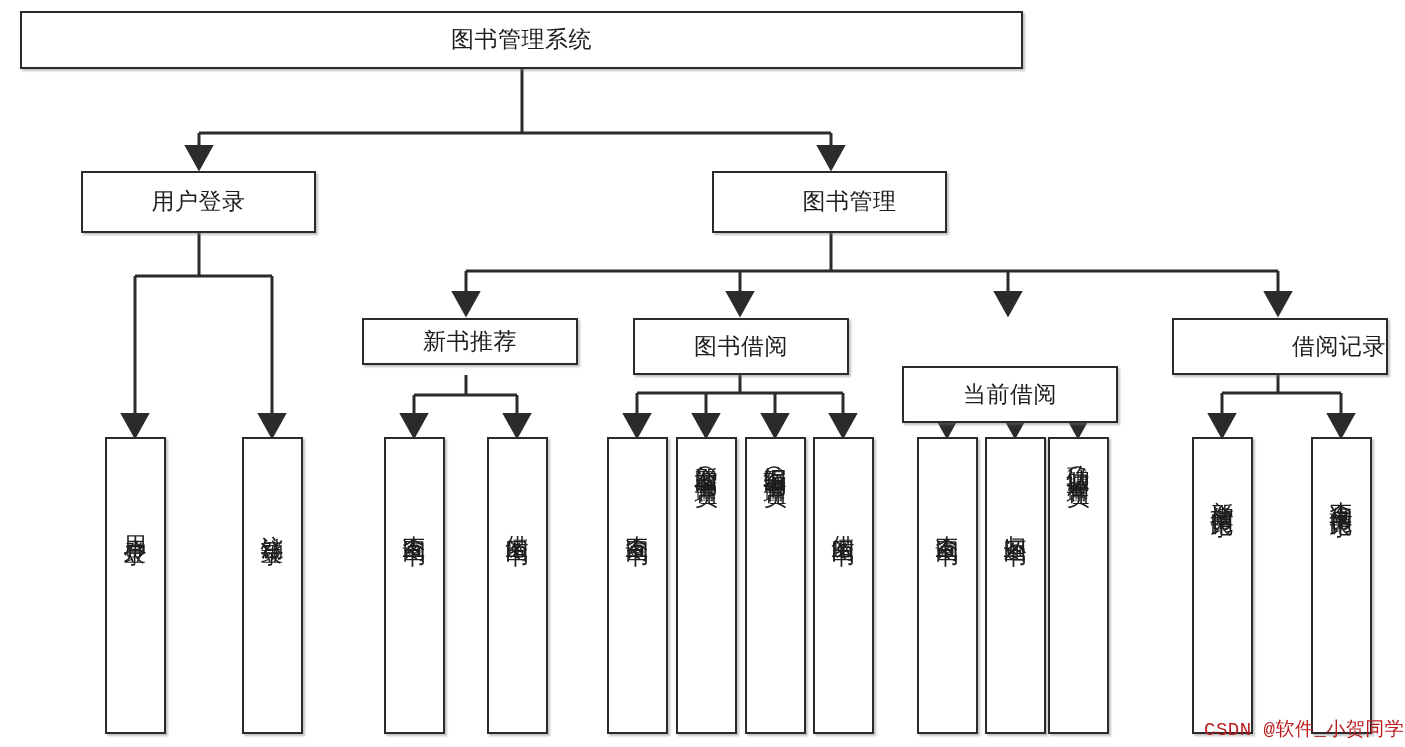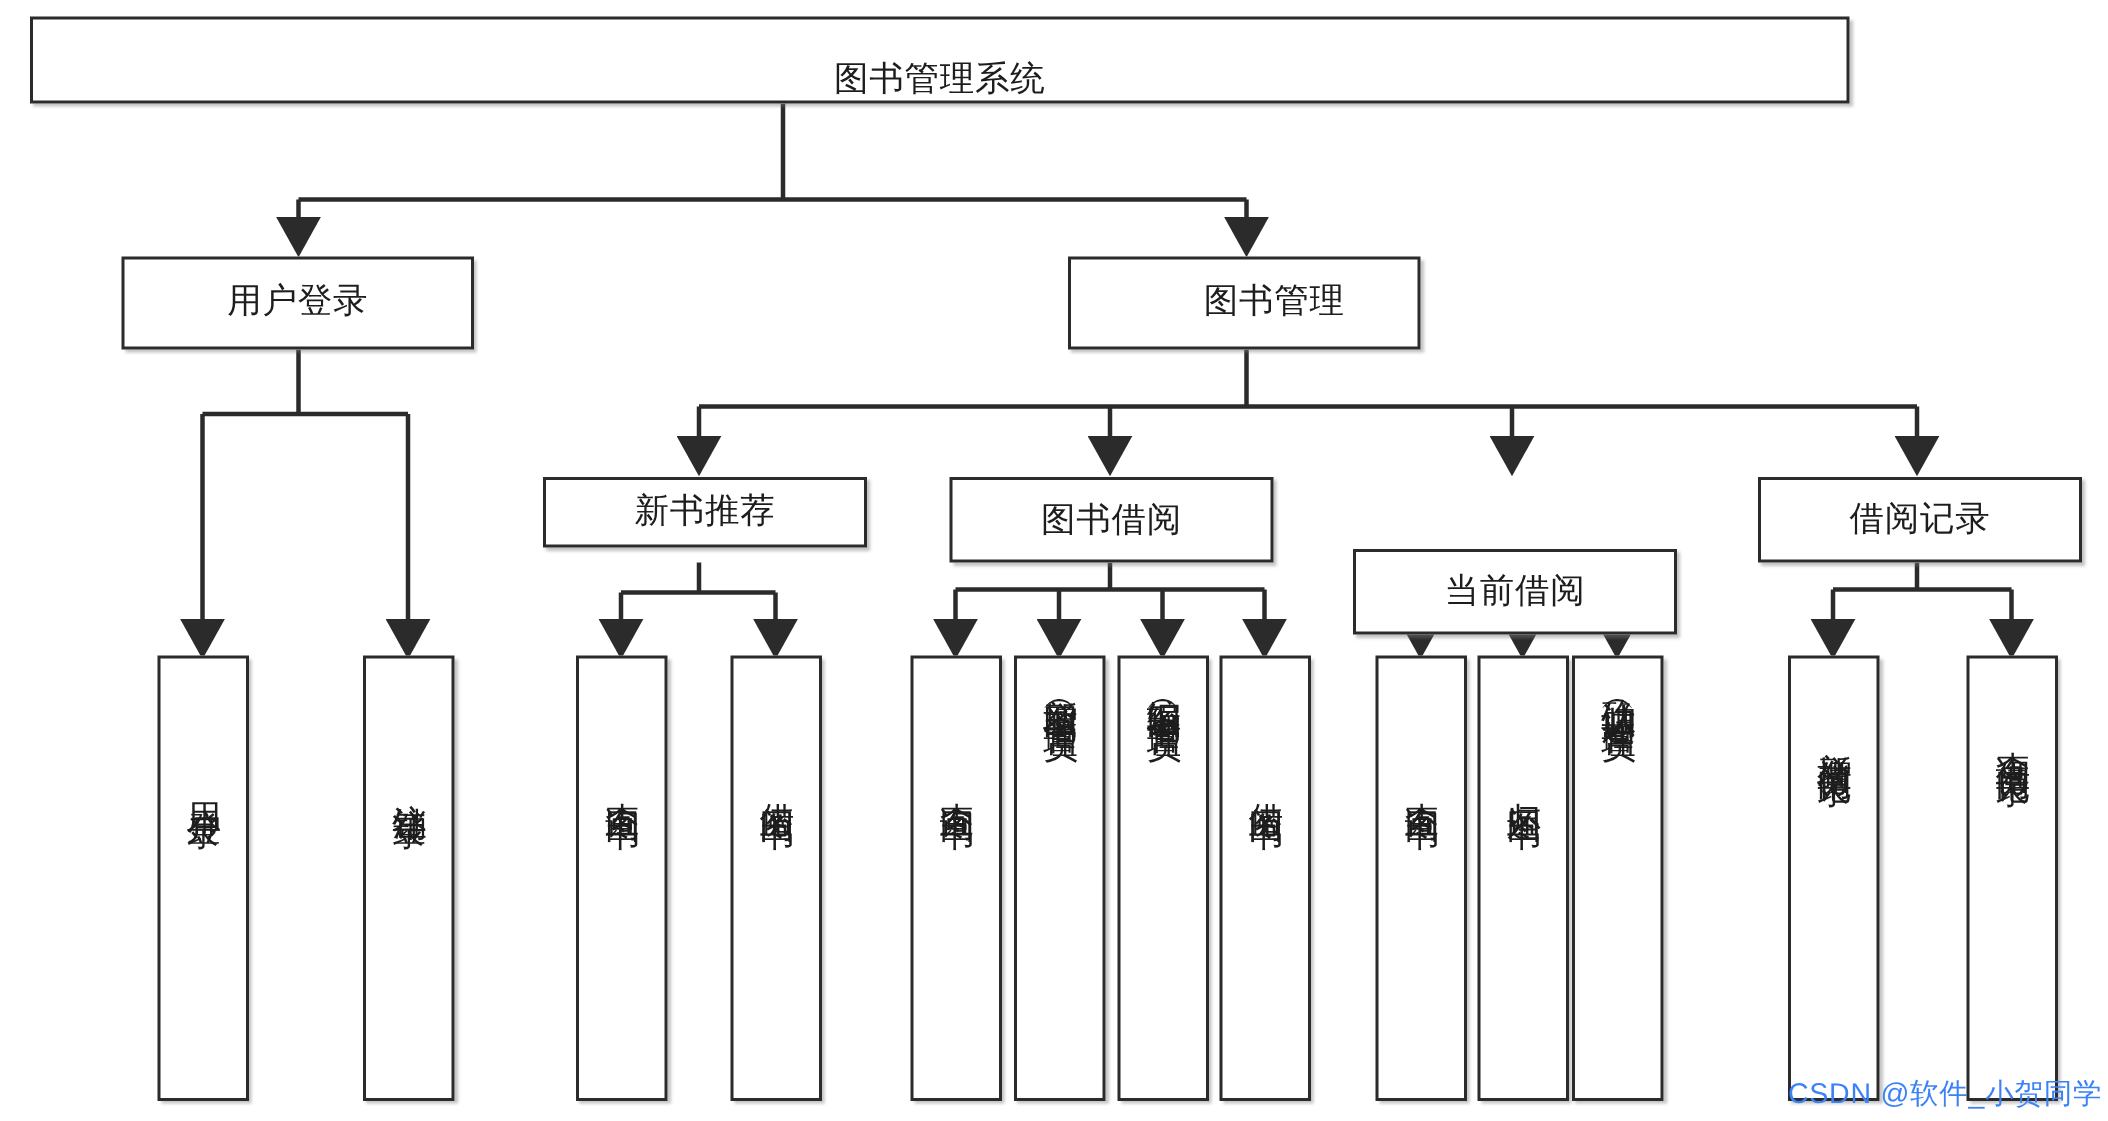--- a/index.html
+++ b/index.html
@@ -56,25 +56,26 @@
   .node.vert .label {
     writing-mode: vertical-rl;
     text-orientation: upright;
     font-size: 23px;
     line-height: 1.05;
     letter-spacing: 3px;
     display: block;
   }
   .watermark {
     position: absolute;
-    color: #3b82f6;
+    color: #b91c1c;
     font-size: 19px;
     letter-spacing: 0.5px;
     white-space: nowrap;
-    font-family: Liberation Sans, sans-serif;
+    font-family: Liberation Mono, monospace;
+    padding-left: 12px;
   }
 </style>
 </head>
 <body>
 
 <div id="canvas">
 
   <svg class="wires" viewBox="0 0 1405 747">
     <defs>
       <marker id="arrowhead" markerWidth="9" markerHeight="10" refX="2.5" refY="5" orient="auto" markerUnits="strokeWidth">
@@ -118,41 +119,41 @@
       <path d="M 1015,393 L 1015,420" marker-end="url(#arrowhead)"></path>
       <path d="M 1078,393 L 1078,420" marker-end="url(#arrowhead)"></path>
 
       <path d="M 1278,375 L 1278,393"></path>
       <path d="M 1222,393 L 1341,393"></path>
       <path d="M 1222,393 L 1222,420" marker-end="url(#arrowhead)"></path>
       <path d="M 1341,393 L 1341,420" marker-end="url(#arrowhead)"></path>
     </g>
   </svg>
 
-  <div class="node root horiz" style="left:20px; top:11px; width:1213px; height:58px;align-items:flex-end;">
+  <div class="node root horiz" style="left:20px; top:11px; width:1003px; height:58px;">
     <span class="label">图书管理系统</span>
   </div>
 
   <div class="node horiz" style="left:81px; top:171px; width:235px; height:62px;">
     <span class="label">用户登录</span>
   </div>
   <div class="node horiz" style="left:712px; top:171px; width:235px; height:62px;padding-left:40px;">
     <span class="label">图书管理</span>
   </div>
 
   <div class="node horiz" style="left:362px; top:318px; width:216px; height:47px;">
     <span class="label">新书推荐</span>
   </div>
   <div class="node horiz" style="left:633px; top:318px; width:216px; height:57px;font-family:Liberation Serif, serif;">
     <span class="label">图书借阅</span>
   </div>
   <div class="node horiz" style="left:902px; top:318px; width:216px; height:57px;margin-top:48px;">
     <span class="label">当前借阅</span>
   </div>
-  <div class="node horiz" style="left:1172px; top:318px; width:216px; height:57px;">
+  <div class="node horiz" style="left:1172px; top:318px; width:216px; height:57px;justify-content:flex-end;">
     <span class="label">借阅记录</span>
   </div>
 
   <div class="node vert" style="left:105px; top:437px; width:61px; height:297px; padding-top:78px;">
     <span class="label">用户登录</span>
   </div>
   <div class="node vert" style="left:242px; top:437px; width:61px; height:297px; padding-top:78px;">
     <span class="label">注销登录</span>
   </div>
 

